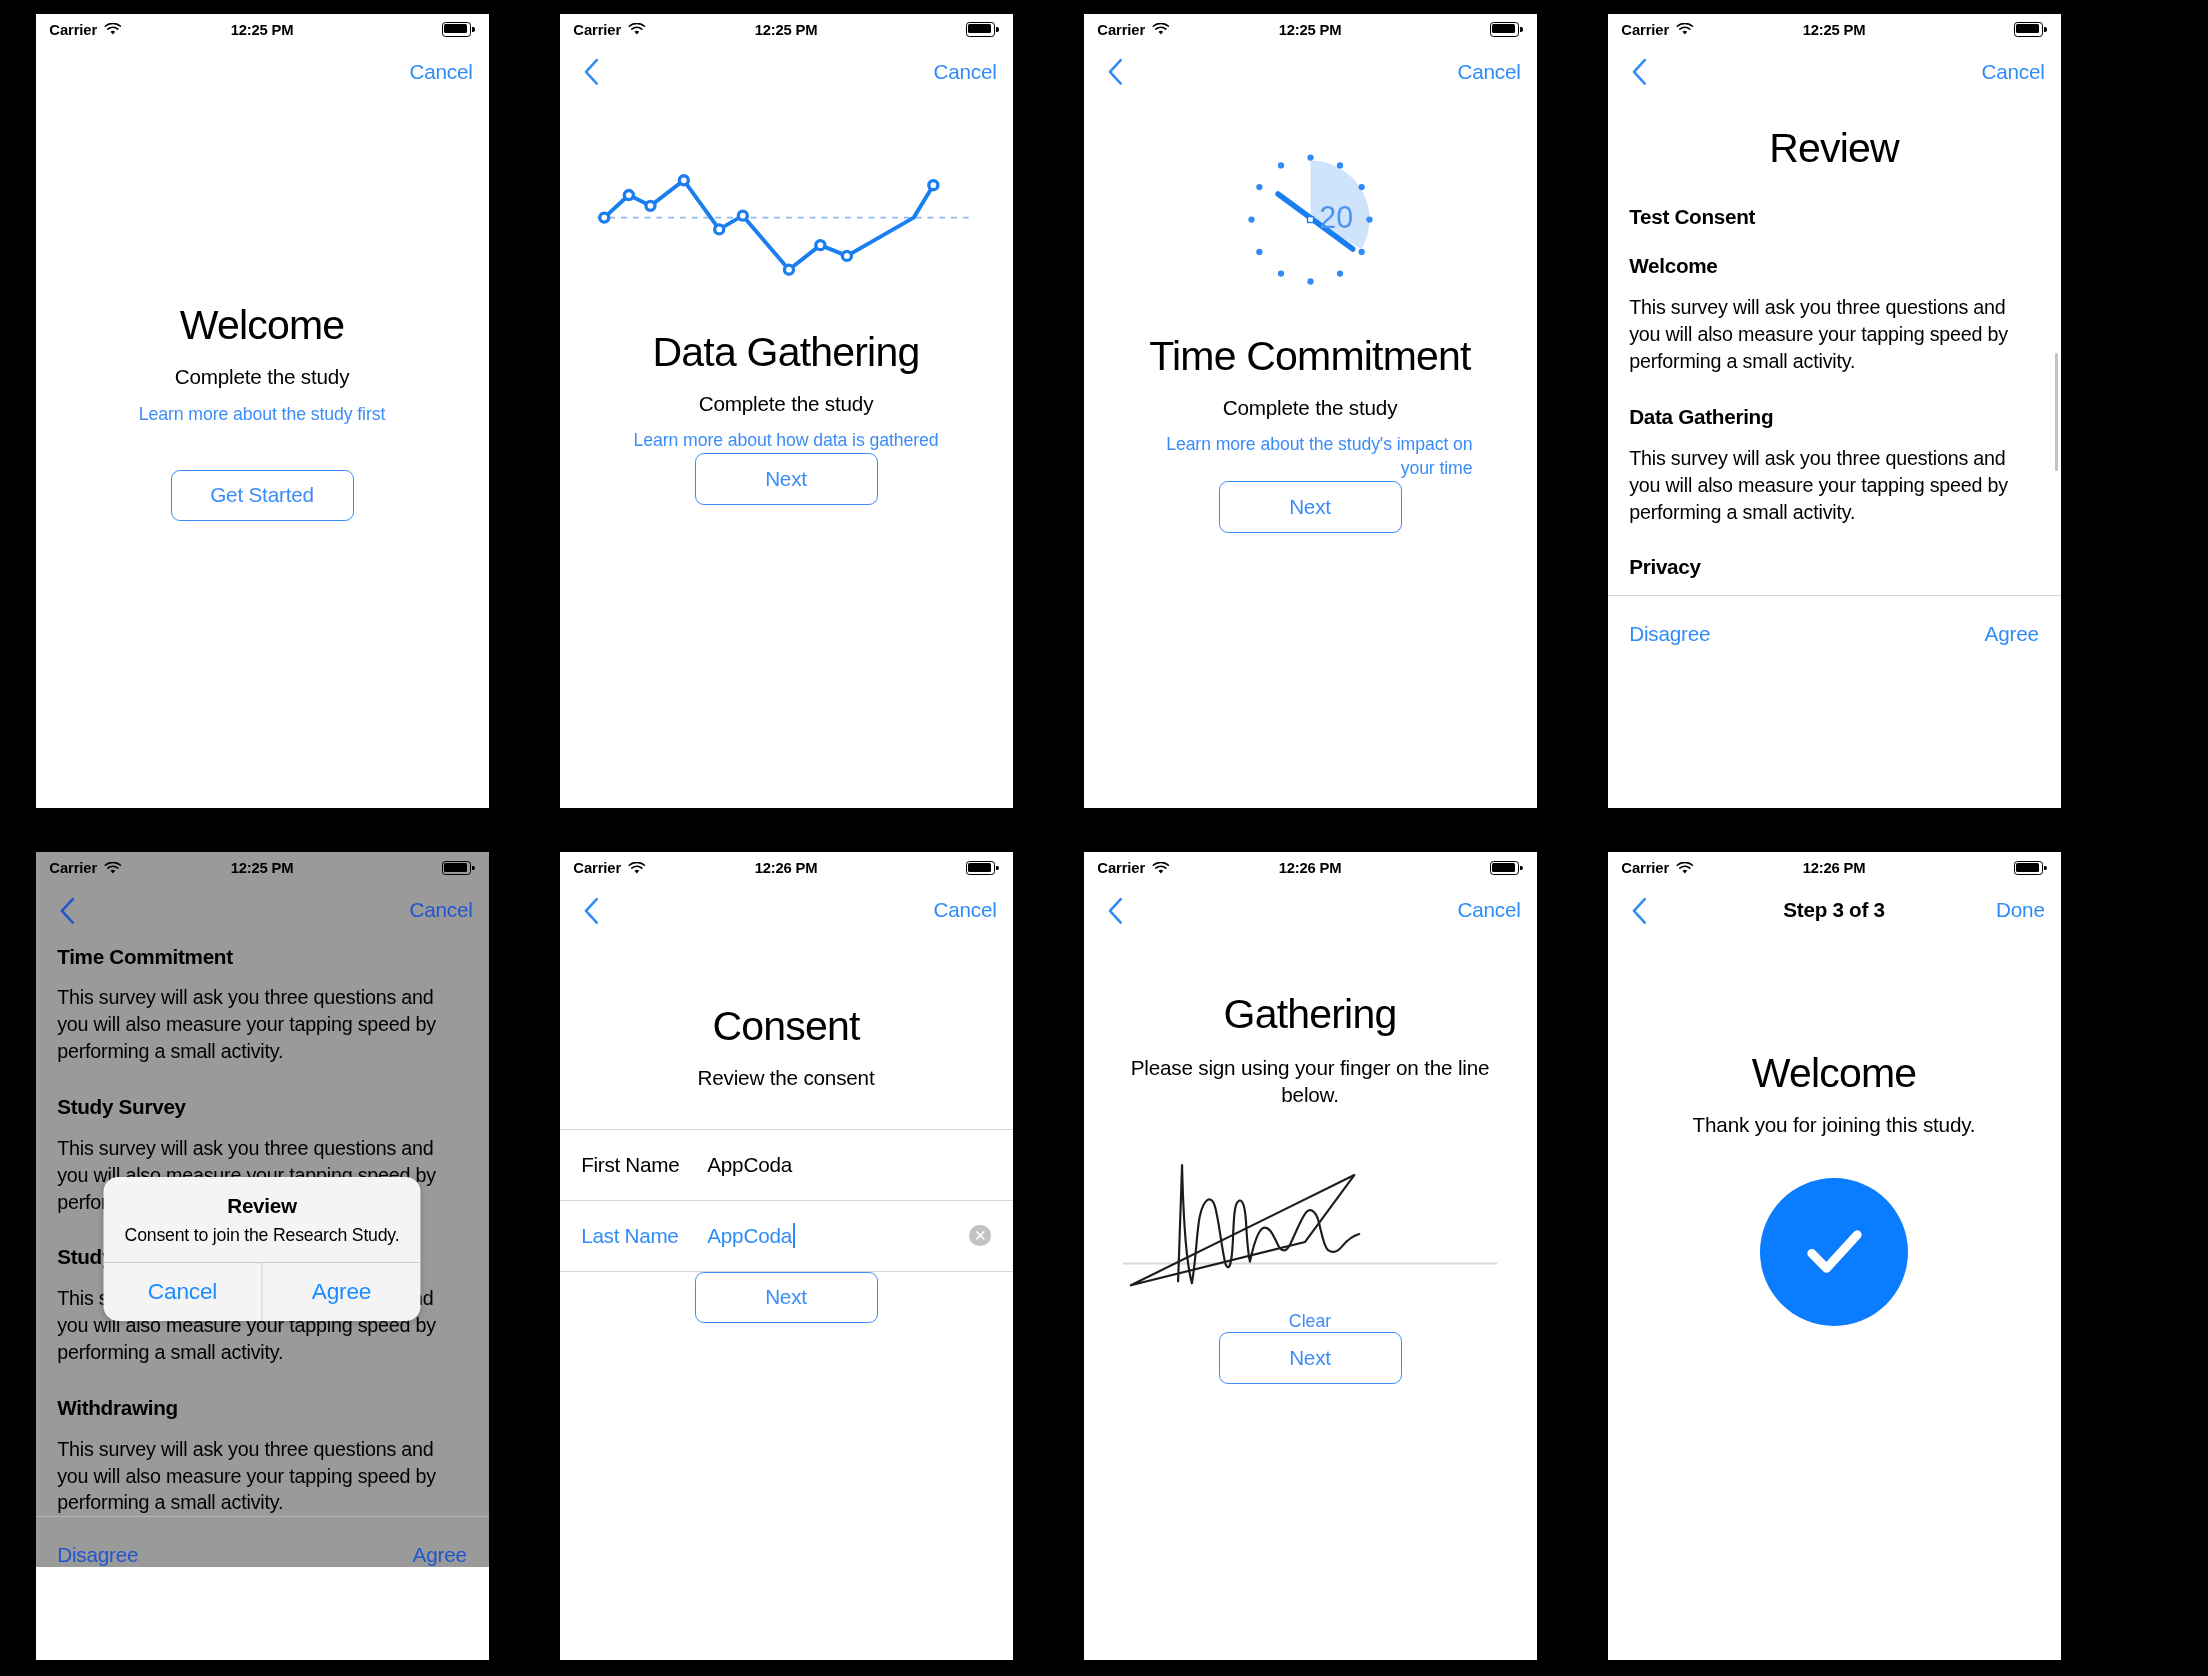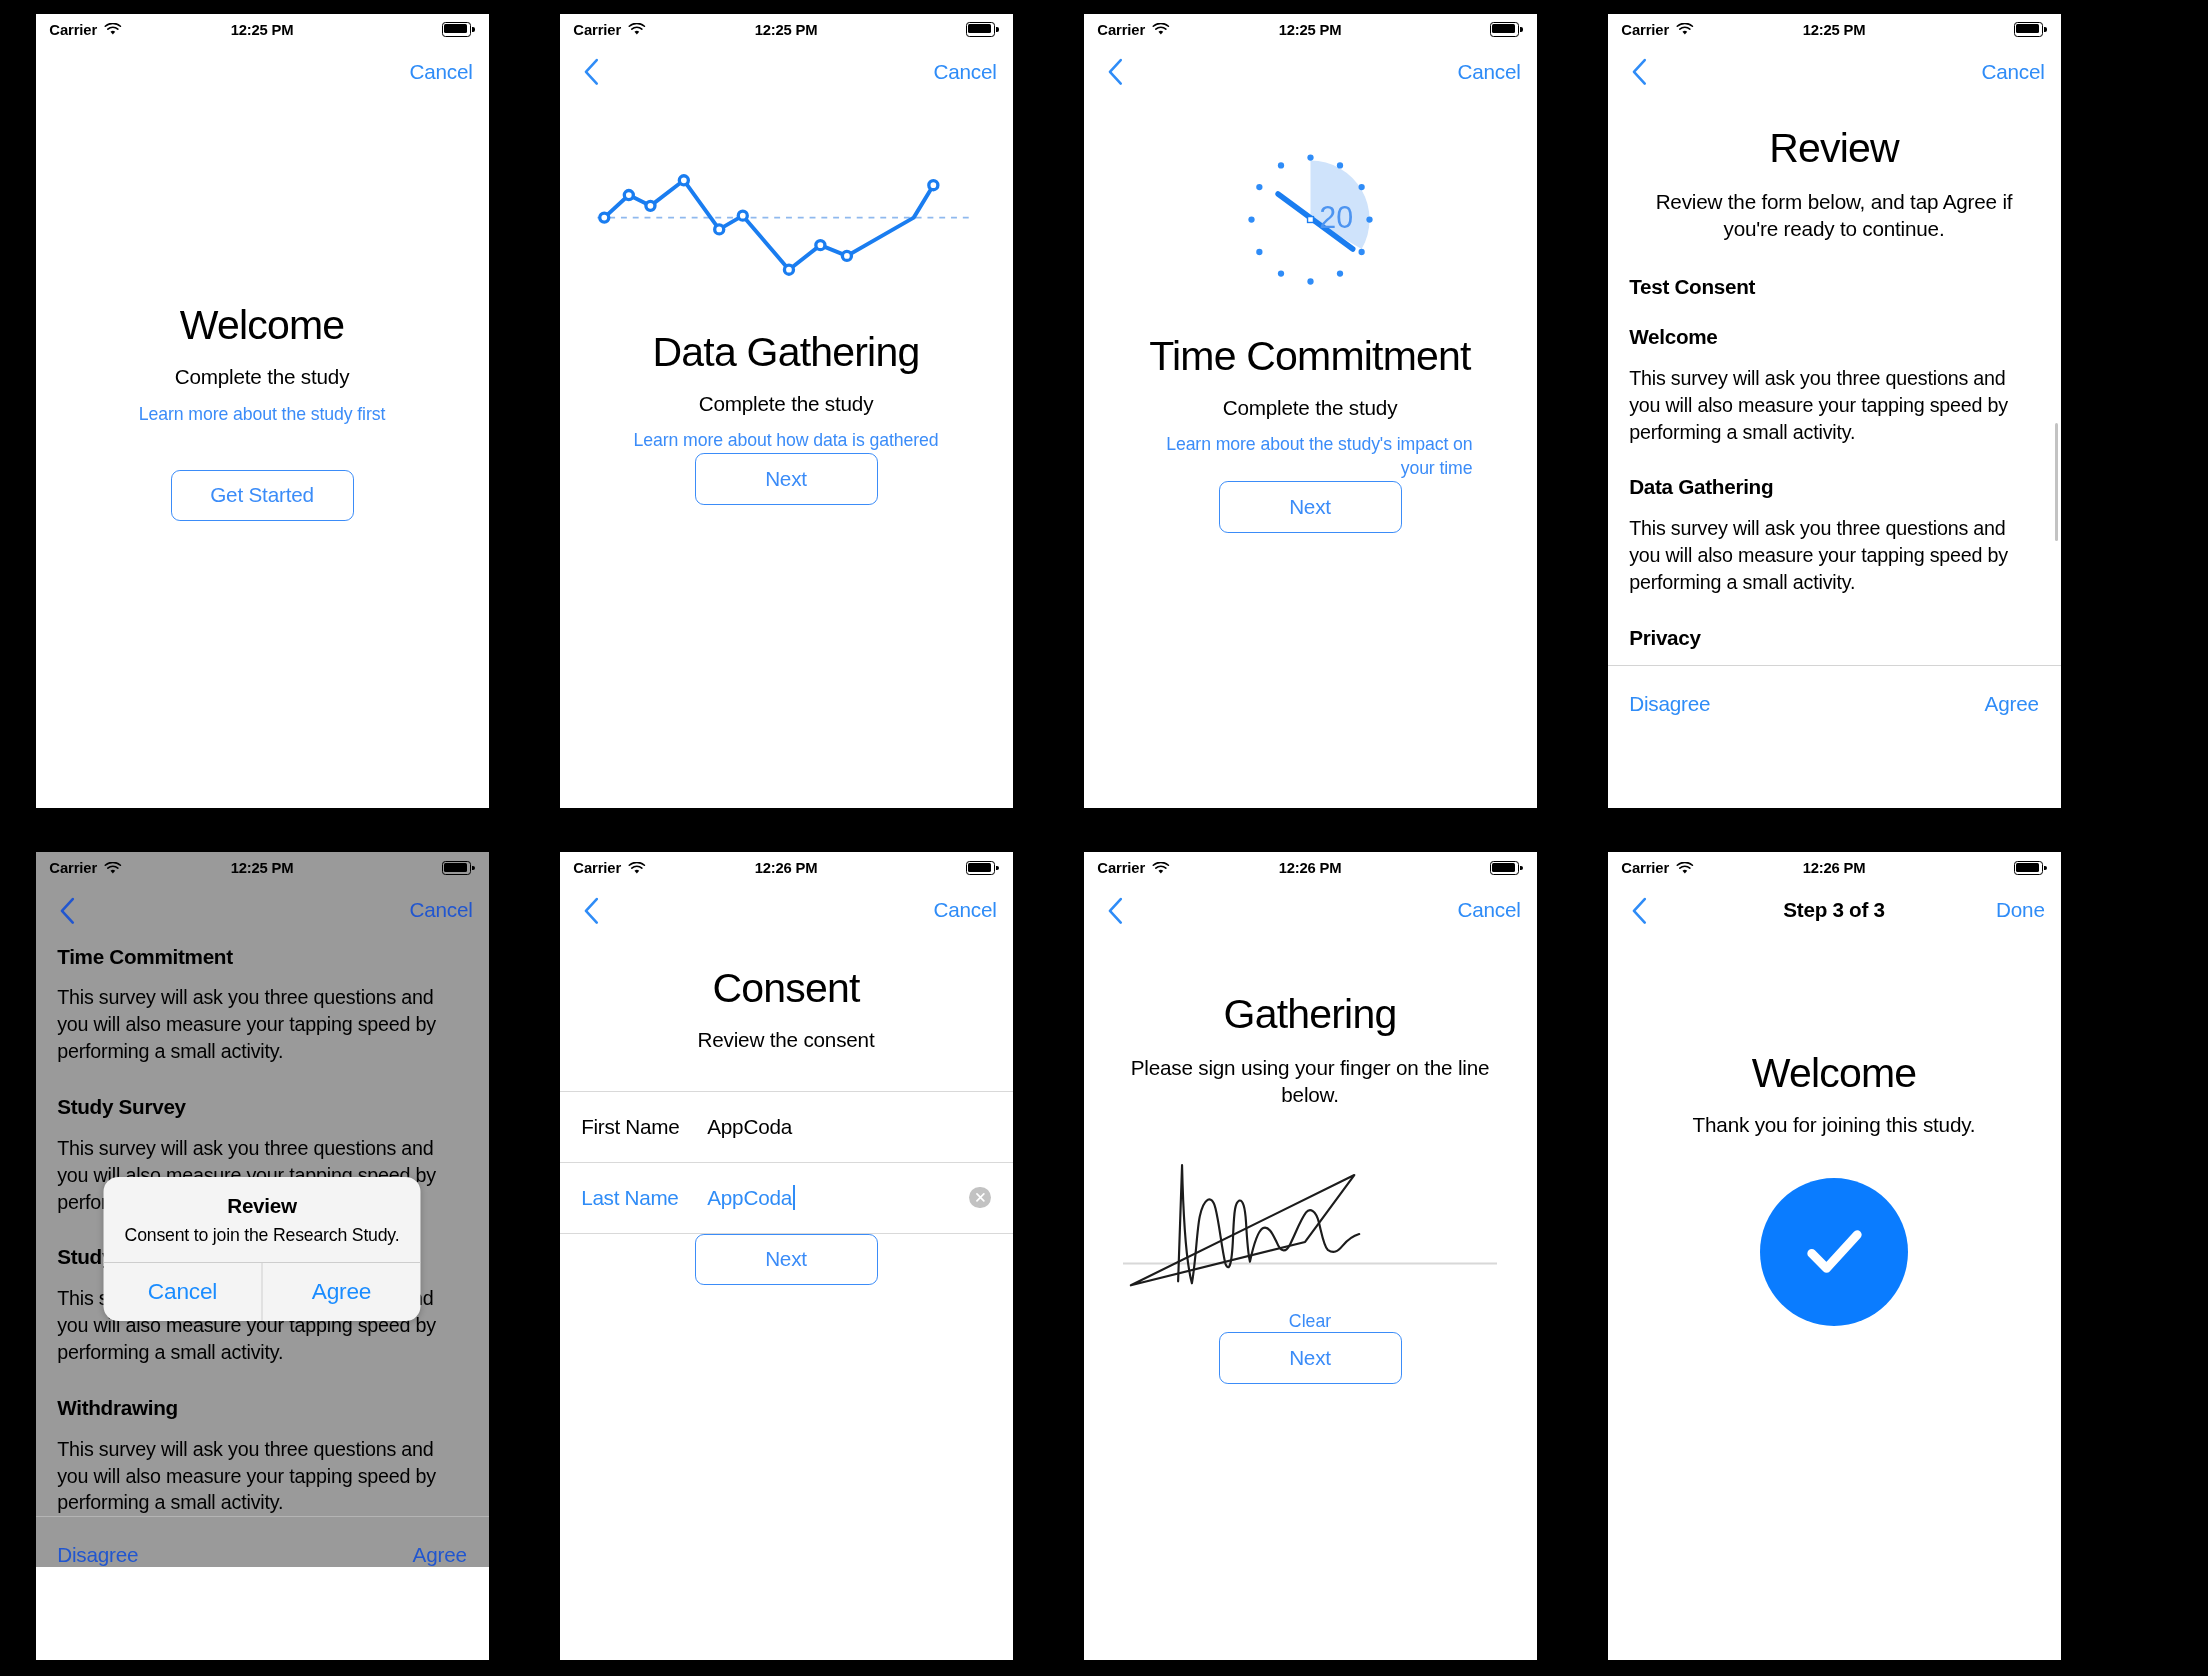--- a/index.html
+++ b/index.html
@@ -323,21 +323,20 @@
         <div class="nav-back">
           <svg class="chev" width="16.7" height="27.6" viewBox="0 0 17 28">
               <path d="M14 2 L3 14 L14 26" stroke="#2f8cf7" stroke-width="2.6" fill="none" stroke-linecap="round" stroke-linejoin="round"></path>
             </svg>
         </div>
         <div class="nav-action">Cancel</div>
       </div>
       <div class="body">
         <div class="centerblock" style="margin-top:27.6px;">
           <div class="title-lg">Review</div>
-          <div class="subtitle" style="max-width:394px;line-height:1.32;">Review the form below, and tap Agree if you're ready to continue.</div>
         </div>
         <div class="doc" style="margin-top:33px;">
           <h3>Test Consent</h3>
           <h4 style="margin-top:25.6px;">Welcome</h4>
           <p>This survey will ask you three questions and you will also measure your tapping speed by performing a small activity.</p>
           <h4>Data Gathering</h4>
           <p>This survey will ask you three questions and you will also measure your tapping speed by performing a small activity.</p>
           <h4>Privacy</h4>
           <div class="scrollbar" style="top:148px;height:118px;"></div>
         </div>
@@ -428,21 +427,21 @@
       </div>
       <div class="navbar">
         <div class="nav-back">
           <svg class="chev" width="16.7" height="27.6" viewBox="0 0 17 28">
               <path d="M14 2 L3 14 L14 26" stroke="#2f8cf7" stroke-width="2.6" fill="none" stroke-linecap="round" stroke-linejoin="round"></path>
             </svg>
         </div>
         <div class="nav-action">Cancel</div>
       </div>
       <div class="body">
-        <div class="centerblock" style="margin-top:29px;">
+        <div class="centerblock" style="margin-top:67px;">
           <div class="title-lg">Consent</div>
           <div class="subtitle">Review the consent</div>
         </div>
         <div class="formwrap" style="margin-top:39px;">
           <div class="formrow">
             <span class="lbl">First Name</span>
             <span class="val">AppCoda</span>
           </div>
           <div class="formrow active">
             <span class="lbl">Last Name</span>

